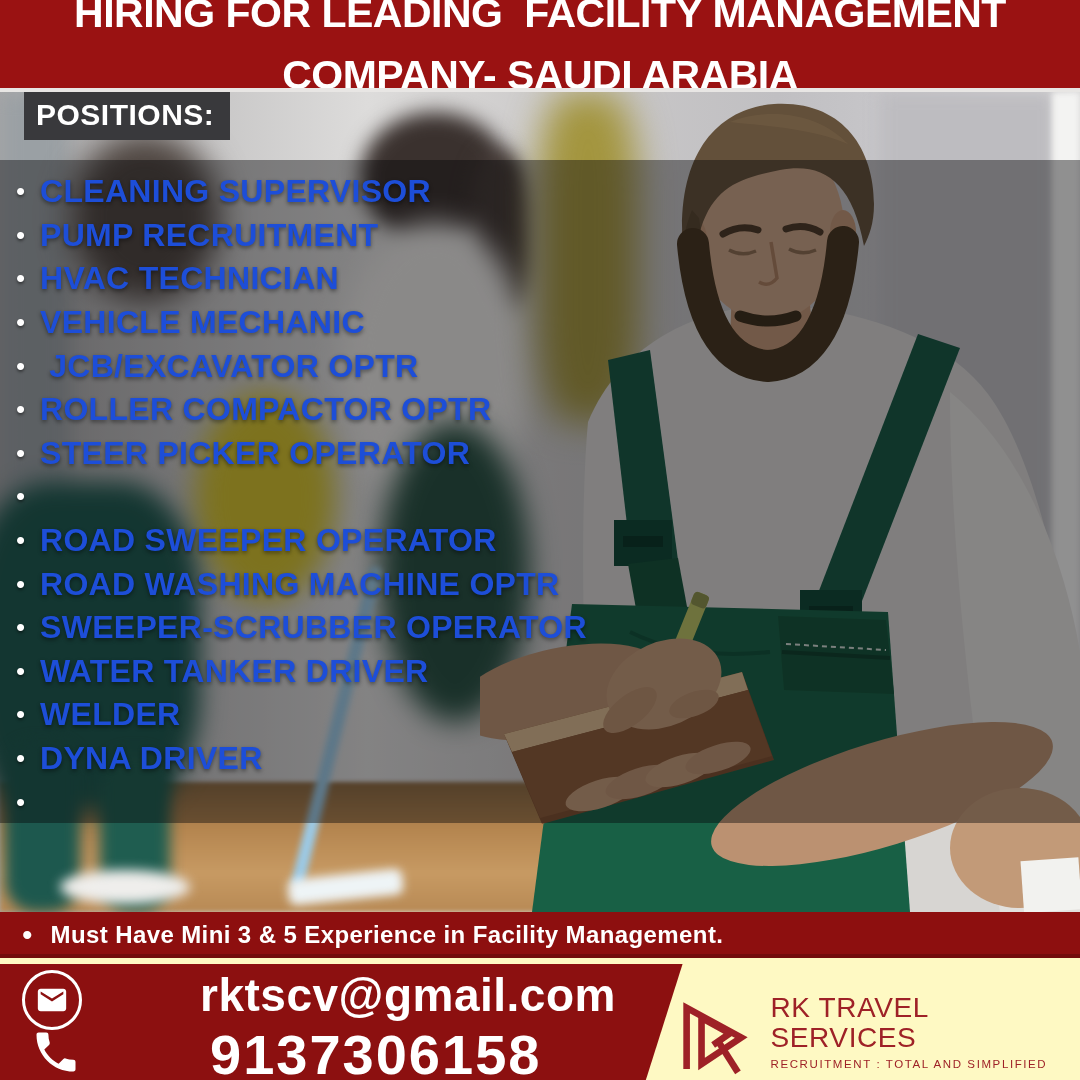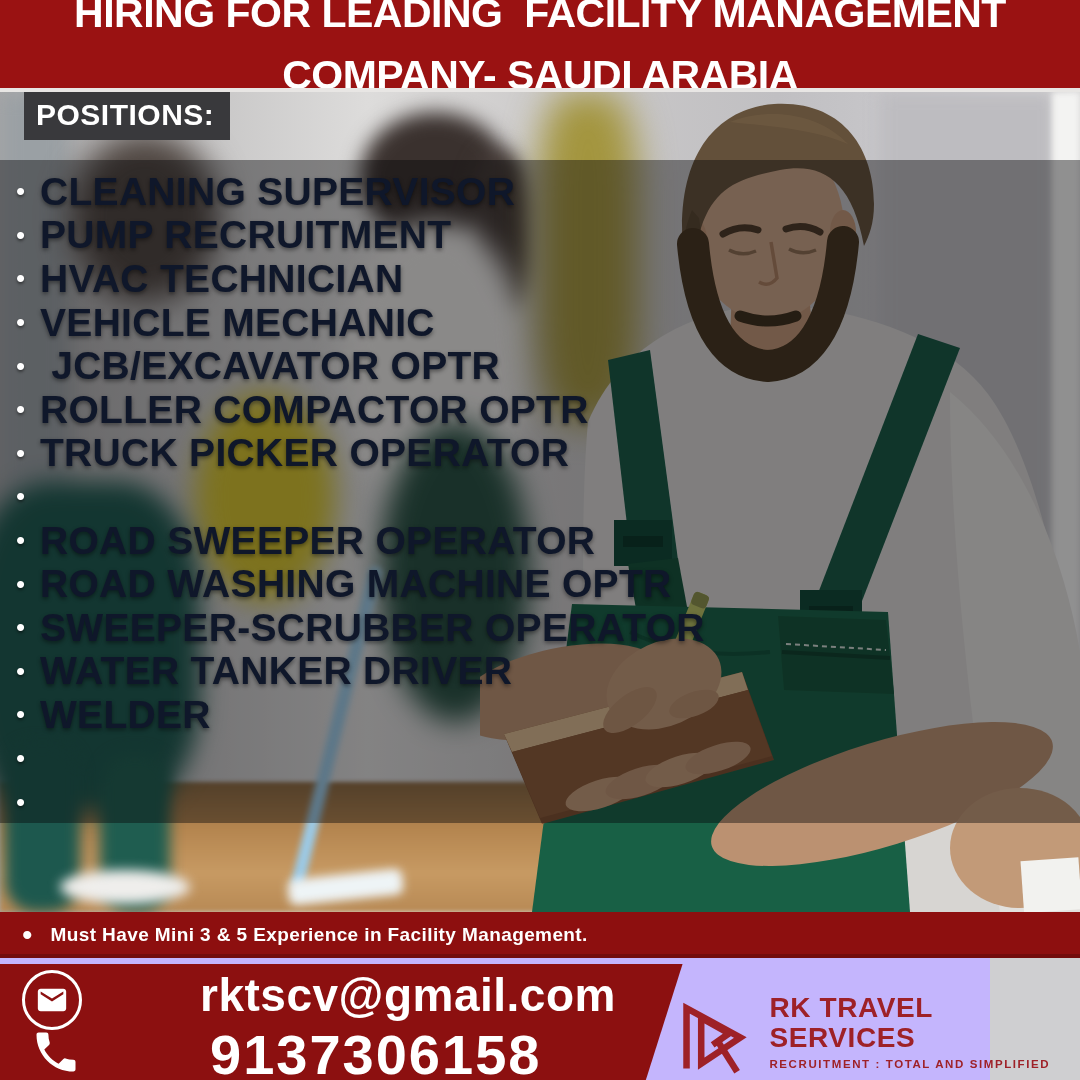--- a/index.html
+++ b/index.html
@@ -60,55 +60,55 @@
     color:var(--text-white);font-size:30px;font-weight:800;letter-spacing:0.5px;
     padding:6px 16px 8px 12px;
     margin-left:24px;
   }
   .positions-list{
     position:absolute;left:16px;top:170px;z-index:7;margin:0;padding:0;list-style:none;
   }
   .positions-list li{display:flex;align-items:center;height:43.6px;}
   .dot{color:#fff;font-size:26px;width:24px;text-shadow:0 2px 3px rgba(0,0,0,0.45);}
   .pos-label{
-    color:#0f172a;font-size:39px;font-weight:800;letter-spacing:0.3px;white-space:pre;
+    color:#1d4ed8;font-size:32px;font-weight:800;letter-spacing:0.3px;white-space:pre;
     text-shadow:0 2px 4px rgba(0,0,0,0.45);
   }
 
   
   .exp-banner{
     position:absolute;left:0;top:912px;width:1080px;height:46px;z-index:6;
     background:var(--banner-red);color:#fff;display:flex;align-items:center;
     box-shadow:inset 0 -4px 0 rgba(0,0,0,0.18);
   }
   .exp-dot{font-size:30px;margin:0 18px 0 22px;}
-  .exp-text{font-size:19px;font-weight:700;letter-spacing:0.4px;white-space:pre;}
-
-  
-  .bottom-bar{position:absolute;left:0;top:958px;width:990px;height:122px;background:#c4b5fd;z-index:6;}
+  .exp-text{font-size:24px;font-weight:700;letter-spacing:0.4px;white-space:pre;}
+
+  
+  .bottom-bar{position:absolute;left:0;top:958px;width:1080px;height:122px;background:#fef9c3;z-index:6;}
   .contact-block{
     position:absolute;left:0;top:6px;width:1080px;height:116px;background:var(--contact-red);
     clip-path:polygon(0 0,63.2% 0,59.8% 100%,0 100%);
   }
   .icon-circle{
     position:absolute;left:22px;top:6px;width:54px;height:54px;border:3px solid #fff;border-radius:50%;
     display:flex;align-items:center;justify-content:center;
   }
   .contact-email-text{
     position:absolute;left:200px;top:4px;color:#fff;font-size:46px;font-weight:800;letter-spacing:0.5px;
   }
   .phone-icon-wrap{position:absolute;left:30px;top:62px;width:52px;height:52px;}
   .contact-phone-text{
     position:absolute;left:210px;top:58px;color:#fff;font-size:56px;font-weight:800;letter-spacing:2px;
   }
   .brand-block{position:absolute;left:680px;top:28px;width:396px;height:90px;display:flex;align-items:center;}
   .brand-logo{width:76px;height:88px;margin-right:16px;}
   .brand-text{display:flex;flex-direction:column;}
-  .brand-name{color:var(--logo-red);font-size:28px;font-weight:700;letter-spacing:0.6px;line-height:30px;}
-  .brand-tagline{color:var(--logo-red);font-size:11.5px;font-weight:700;letter-spacing:1.6px;margin-top:5px;}
+  .brand-name{color:var(--logo-red);font-size:28px;font-weight:400;letter-spacing:0.6px;line-height:30px;}
+  .brand-tagline{color:var(--logo-red);font-size:11.5px;font-weight:400;letter-spacing:1.6px;margin-top:5px;}
 </style>
 </head>
 <body>
 
 <div class="poster">
 
   <div class="top-banner">
     <div class="banner-line">HIRING FOR LEADING  FACILITY MANAGEMENT</div>
     <div class="banner-line">COMPANY- SAUDI ARABIA</div>
   </div>
@@ -223,21 +223,21 @@
     <li>
         <span class="dot">•</span>
         <span class="pos-label"> JCB/EXCAVATOR OPTR</span>
       </li>
     <li>
         <span class="dot">•</span>
         <span class="pos-label">ROLLER COMPACTOR OPTR</span>
       </li>
     <li>
         <span class="dot">•</span>
-        <span class="pos-label">TRUCK PICKER OPERATOR</span>
+        <span class="pos-label">STEER PICKER OPERATOR</span>
       </li>
     <li>
         <span class="dot">•</span>
       </li>
     <li>
         <span class="dot">•</span>
         <span class="pos-label">ROAD SWEEPER OPERATOR</span>
       </li>
     <li>
         <span class="dot">•</span>
@@ -250,20 +250,21 @@
     <li>
         <span class="dot">•</span>
         <span class="pos-label">WATER TANKER DRIVER</span>
       </li>
     <li>
         <span class="dot">•</span>
         <span class="pos-label">WELDER</span>
       </li>
     <li>
         <span class="dot">•</span>
+        <span class="pos-label">DYNA DRIVER</span>
       </li>
     <li>
         <span class="dot">•</span>
       </li>
   </ul>
 
   <div class="exp-banner">
     <span class="exp-dot">•</span>
     <span class="exp-text">Must Have Mini 3 &amp; 5 Experience in Facility Management.</span>
   </div>

